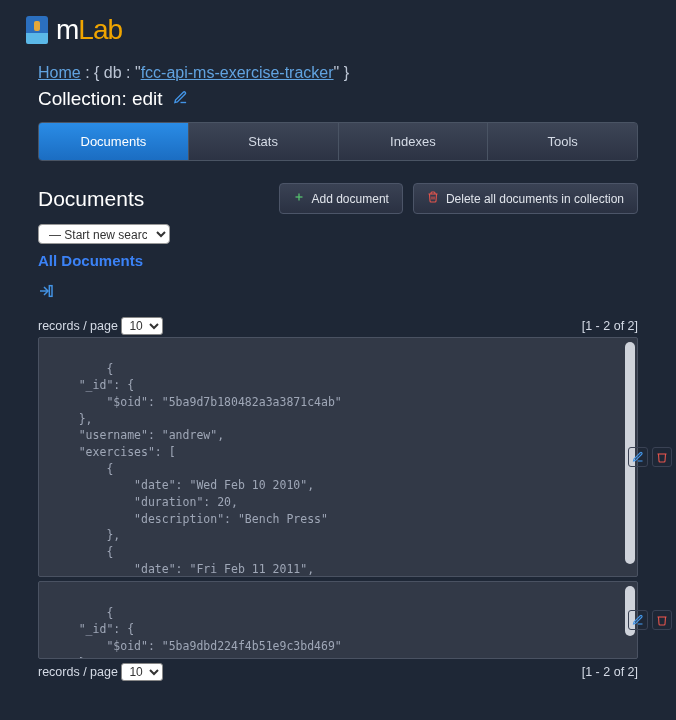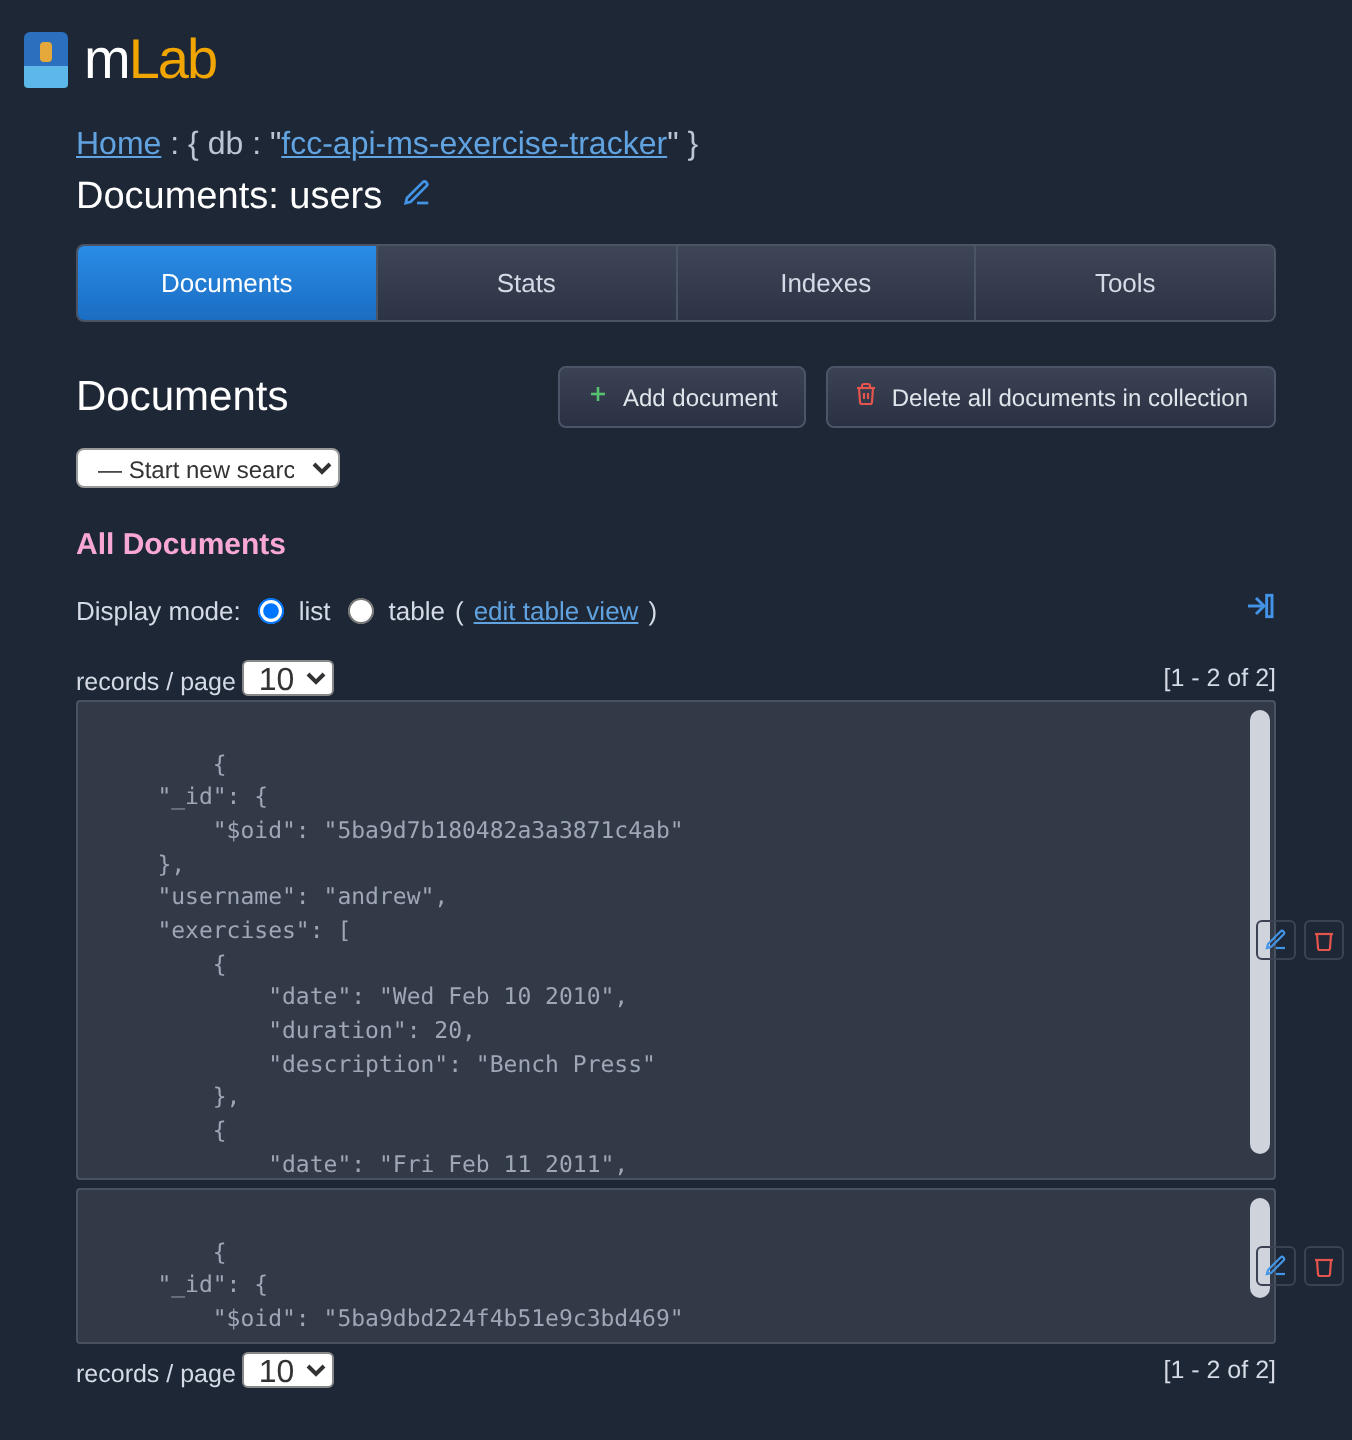--- a/index.html
+++ b/index.html
@@ -9,20 +9,21 @@
   font-family: -apple-system, BlinkMacSystemFont, "Segoe UI", Arial, sans-serif;
   font-size: 13px;
   width: 676px;
   height: 720px;
   overflow: hidden;
 }
 .header {
   display: flex;
   align-items: center;
   padding: 14px 12px 18px 12px;
+  margin-left: 14px;
 }
 .logo {
   display: flex;
   align-items: center;
   gap: 8px;
 }
 .logo-mark {
   width: 22px;
   height: 28px;
   background: linear-gradient(#2b6fbf 60%, #5bb8e8 60%);
@@ -133,22 +134,22 @@
   border-radius: 4px;
   padding: 2px 6px;
   font-size: 12px;
   width: 132px;
   height: 20px;
 }
 
 .sub-title {
   font-size: 15px;
   font-weight: 600;
-  color: #f9a8d4;
-  margin-top: 20px;
+  color: #3b82f6;
+  margin-top: 8px;
   margin-bottom: 14px;
 }
 
 .display-mode-row {
   display: flex;
   align-items: center;
   justify-content: space-between;
   font-size: 13px;
   color: #d5dbe6;
 }
@@ -165,21 +166,21 @@
   color: #d5dbe6;
   margin-top: 14px;
   margin-bottom: 2px;
 }
 .pager-row.bottom { margin-top: 2px; }
 .pager-row select {
   background: #fff;
   color: #333;
   border-radius: 3px;
   border: 1px solid #888;
-  font-size: 16px;
+  font-size: 12px;
   padding: 0 3px;
   height: 18px;
 }
 
 .documents-wrap { position: relative; }
 .doc-block {
   background: #323947;
   border: 1px solid #4a5262;
   border-radius: 2px;
   padding: 6px 8px 6px 12px;
@@ -239,21 +240,21 @@
 
 <div class="content">
 
   <div class="breadcrumb">
     <a href="#">Home</a>
     <span class="sep"> : </span>
     <span class="db-wrap">{ db : "</span><a href="#">fcc-api-ms-exercise-tracker</a><span class="db-wrap">" }</span>
   </div>
 
   <div class="page-title">
-    <span>Documents: users</span>
+    <span>Collection: edit</span>
     <span class="edit-icon">
       <svg width="15" height="15" viewBox="0 0 24 24" fill="none" stroke="currentColor" stroke-width="2.2">
           <path d="M12 20h9"></path>
           <path d="M16.5 3.5a2.12 2.12 0 0 1 3 3L7 19l-4 1 1-4 12.5-12.5z"></path>
         </svg>
     </span>
   </div>
 
   <div class="tabs">
     <div class="tab active">Documents</div>
@@ -288,30 +289,20 @@
     </div>
   </div>
 
   <select class="search-select">
     <option>— Start new search —</option>
   </select>
 
   <div class="sub-title">All Documents</div>
 
   <div class="display-mode-row">
-    <div class="display-mode-left">
-      <span>Display mode:</span>
-      <input type="radio" checked="" style="">
-      <span>list</span>
-      <input type="radio" style="">
-      <span>table</span>
-      <span>(</span>
-        <a href="#">edit table view</a>
-        <span>)</span>
-    </div>
     <span class="export-icon">
       <svg width="16" height="16" viewBox="0 0 24 24" fill="none" stroke="currentColor" stroke-width="2.2">
           <path d="M9 18l6-6-6-6"></path>
           <path d="M3 12h12"></path>
           <rect x="17" y="4" width="4" height="16" fill="none"></rect>
         </svg>
     </span>
   </div>
 
   <div class="pager-row">

